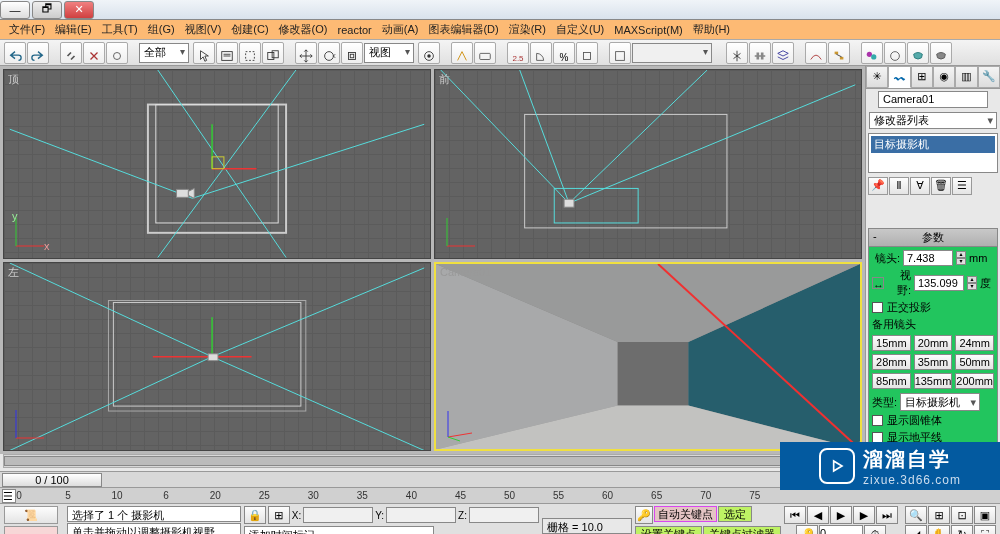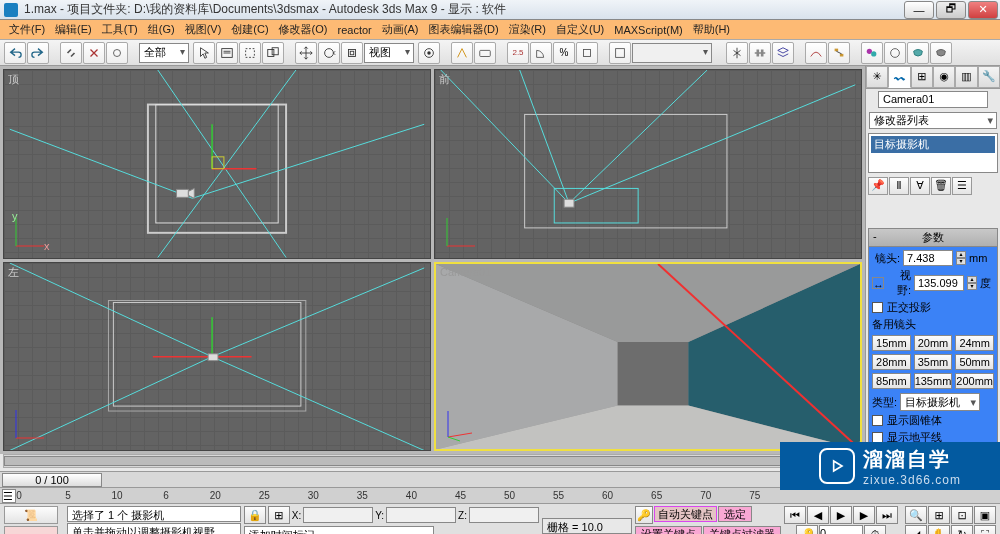--- a/index.html
+++ b/index.html
@@ -14,21 +14,21 @@
 .win-btn { width: 30px; height: 18px; display: flex; align-items: center; justify-content: center; border: 1px solid #888; border-radius: 3px; background: linear-gradient(#fff,#ddd); margin-right: 2px; cursor: pointer; }
 .win-btn.close { background: linear-gradient(#f08080,#d04040); color: #fff; }
 .win-btn.max { background: linear-gradient(#eee,#ccc); }
 
 
 .menubar { background: #fdba74; height: 20px; display: flex; align-items: center; border-bottom: 1px solid #aaa; padding-left: 4px; gap: 0; }
 .menu-item { padding: 2px 5px; color: #222; cursor: pointer; }
 
 
 .toolbar { background: linear-gradient(#f4f4f4,#e0e0e0); height: 26px; display: flex; align-items: center; padding: 0 4px; border-bottom: 1px solid #999; }
-.tool-btn { width: 22px; height: 22px; border: 1px solid #aaa; background: linear-gradient(#fff,#eee); margin-right: 1px; border-radius: 2px; display: flex; align-items: center; justify-content: center; cursor: pointer; }
+.tool-btn { width: 22px; height: 22px; border: 1px solid #aaa; background: linear-gradient(#fff,#eee); margin-right: 1px; border-radius: 2px; display: flex; align-items: flex-end; justify-content: center; cursor: pointer; }
 .tool-sep { width: 4px; height: 22px; margin: 0 3px; }
 .tool-combo { height: 20px; border: 1px solid #888; background: #fff; min-width: 50px; padding: 0 14px 0 4px; position: relative; margin-right: 4px; display:flex; align-items:center;}
 .tool-combo::after { content: "▾"; position: absolute; right: 3px; top: 2px; font-size: 10px; color: #555; }
 .tool-btn svg { width: 14px; height: 14px; }
 
 
 .main { display: flex; height: 388px; }
 .viewports { flex: 1; display: grid; grid-template-columns: 1fr 1fr; grid-template-rows: 1fr 1fr; gap: 3px; background: #b8b8b8; padding: 3px; }
 .viewport { background: #636363; border: 1px solid #444; position: relative; overflow: hidden; }
 .viewport.active { border: 2px solid #f0e040; }
@@ -50,21 +50,21 @@
 .panel-input { width: 110px; margin: 2px auto; height: 18px; border: 1px solid #888; background: #fff; padding-left: 4px; display: block; }
 .panel-dropdown { width: 128px; margin: 2px auto; height: 18px; border: 1px solid #888; background: #fff; padding-left: 4px; position: relative; display:flex; align-items:center; }
 .panel-dropdown::after { content: "▾"; position: absolute; right: 3px; color: #555; }
 .panel-box { background: #fff; border: 1px solid #888; margin: 2px; height: 42px; padding: 2px; }
 .panel-box .sel-item { background: #3a6ea5; color: #fff; padding: 1px 3px; }
 .panel-toolbar { display: flex; margin: 2px; gap: 1px; }
 .panel-mini-btn { width: 20px; height: 18px; border: 1px solid #999; background: linear-gradient(#fdfdfd,#e4e4e4); cursor: pointer; display:flex; align-items:center; justify-content:center; }
 .rollout { margin: 3px 2px; }
 .rollout-header { background: linear-gradient(#c8c8c8,#b0b0b0); border: 1px solid #888; text-align: center; padding: 1px 0; font-size: 11px; cursor: pointer; position:relative; }
 .rollout-header::before { content:"-"; position:absolute; left:4px; }
-.rollout-body { border: 1px solid #888; border-top: none; padding: 3px; background: #3b82f6; }
+.rollout-body { border: 1px solid #888; border-top: none; padding: 3px; background: #22c55e; }
 .param-row { display: flex; align-items: center; gap: 3px; margin-bottom: 2px; }
 .param-label { flex: 0 0 28px; text-align: right; }
 .spinner { border: 1px solid #888; background: #fff; height: 16px; width: 50px; padding-left: 3px; display: inline-block; line-height: 14px; }
 .spinner-btns { width: 10px; display: inline-flex; flex-direction: column; }
 .spin { height: 7px; border: 1px solid #888; background: #ddd; font-size: 6px; line-height: 5px; text-align: center; cursor: pointer; }
 .fieldset-label { font-size: 11px; margin: 2px 0 3px 0; }
 .lens-grid { display: grid; grid-template-columns: repeat(3, 1fr); gap: 3px; }
 .lens-btn { border: 1px solid #888; background: linear-gradient(#fdfdfd,#e4e4e4); text-align: center; padding: 1px 0; cursor: pointer; font-size: 11px; }
 .checkbox { display: flex; align-items: center; gap: 4px; margin: 2px 0; }
 .checkbox .box { width: 11px; height: 11px; border: 1px solid #555; background: #fff; }
@@ -80,44 +80,40 @@
 
 .statusbar { height: 44px; background: #e0e0e0; border-top: 1px solid #999; display: flex; gap: 3px; padding: 2px 4px; position:relative; }
 .status-left { width: 60px; display:flex; flex-direction:column; gap:2px; }
 .status-msg { flex: 1; display:flex; flex-direction:column; gap:1px; }
 .msg-box { background: #fff; border: 1px solid #888; height: 16px; padding: 1px 4px; font-size: 11px; }
 .coord-area { display: flex; gap: 2px; align-items: center; }
 .coord-input { width: 70px; height: 16px; border: 1px solid #888; background: #f0f0f0; }
 .anim-controls { display: flex; gap: 1px; align-items:center; }
 .anim-btn { width: 22px; height: 18px; border: 1px solid #888; background: linear-gradient(#fdfdfd,#e4e4e4); cursor: pointer; display:flex; align-items:center; justify-content:center; }
 .auto-key { background: #e4c4c4; border: 1px solid #d946ef; padding: 1px 3px; height:16px; display:flex; align-items:center; cursor:pointer; }
-.set-key { background: #f9a8d4; border: 1px solid #888; padding: 1px 5px; height:16px; display:flex; align-items:center; cursor:pointer; margin-top:1px;}
+.set-key { background: #bef264; border: 1px solid #888; padding: 1px 5px; height:16px; display:flex; align-items:center; cursor:pointer; margin-top:1px;}
 .nav-grid { display: grid; grid-template-columns: repeat(4,22px); grid-template-rows: repeat(2, 18px); gap:1px; margin-left:4px; }
 
 
 .watermark { position: absolute; right: 0; bottom: 44px; width: 220px; height: 48px; background: #035aa0; display: flex; align-items: center; justify-content: center; gap: 8px; z-index: 20; }
 .wm-text { color:#fff; display:flex; flex-direction:column; }
 .wm-main { font-size: 20px; font-weight: bold; letter-spacing:2px; }
 .wm-sub { font-size: 12px; letter-spacing: 1px; color:#cde; }
 .wm-icon { border: 2px solid #fff; border-radius: 8px; width: 36px; height: 36px; display:flex; align-items:center; justify-content:center; }
 .wm-icon svg { width: 20px; height: 20px; stroke:#fff; fill:none; stroke-width:2; }
 
 
 .hscroll { height: 14px; background: #d8d8d8; border: 1px solid #aaa; position: relative; margin: 0 3px 3px 3px; }
 .hscroll .thumb { position: absolute; background: #bbb; border: 1px solid #888; height: 10px; top: 1px; }
 
 </style>
 </head>
 <body>
 
 <div class="titlebar">
-  <div class="titlebar-left">
-    <div class="app-icon"></div>
-    <span class="title-text">1.max    - 项目文件夹: D:\我的资料库\Documents\3dsmax        - Autodesk 3ds Max 9    - 显示 : 软件</span>
-  </div>
   <div class="win-buttons">
     <div class="win-btn">—</div>
     <div class="win-btn max">🗗</div>
     <div class="win-btn close">✕</div>
   </div>
 </div>
 
 <div class="menubar">
   <span class="menu-item">文件(F)</span>
   <span class="menu-item">编辑(E)</span>

